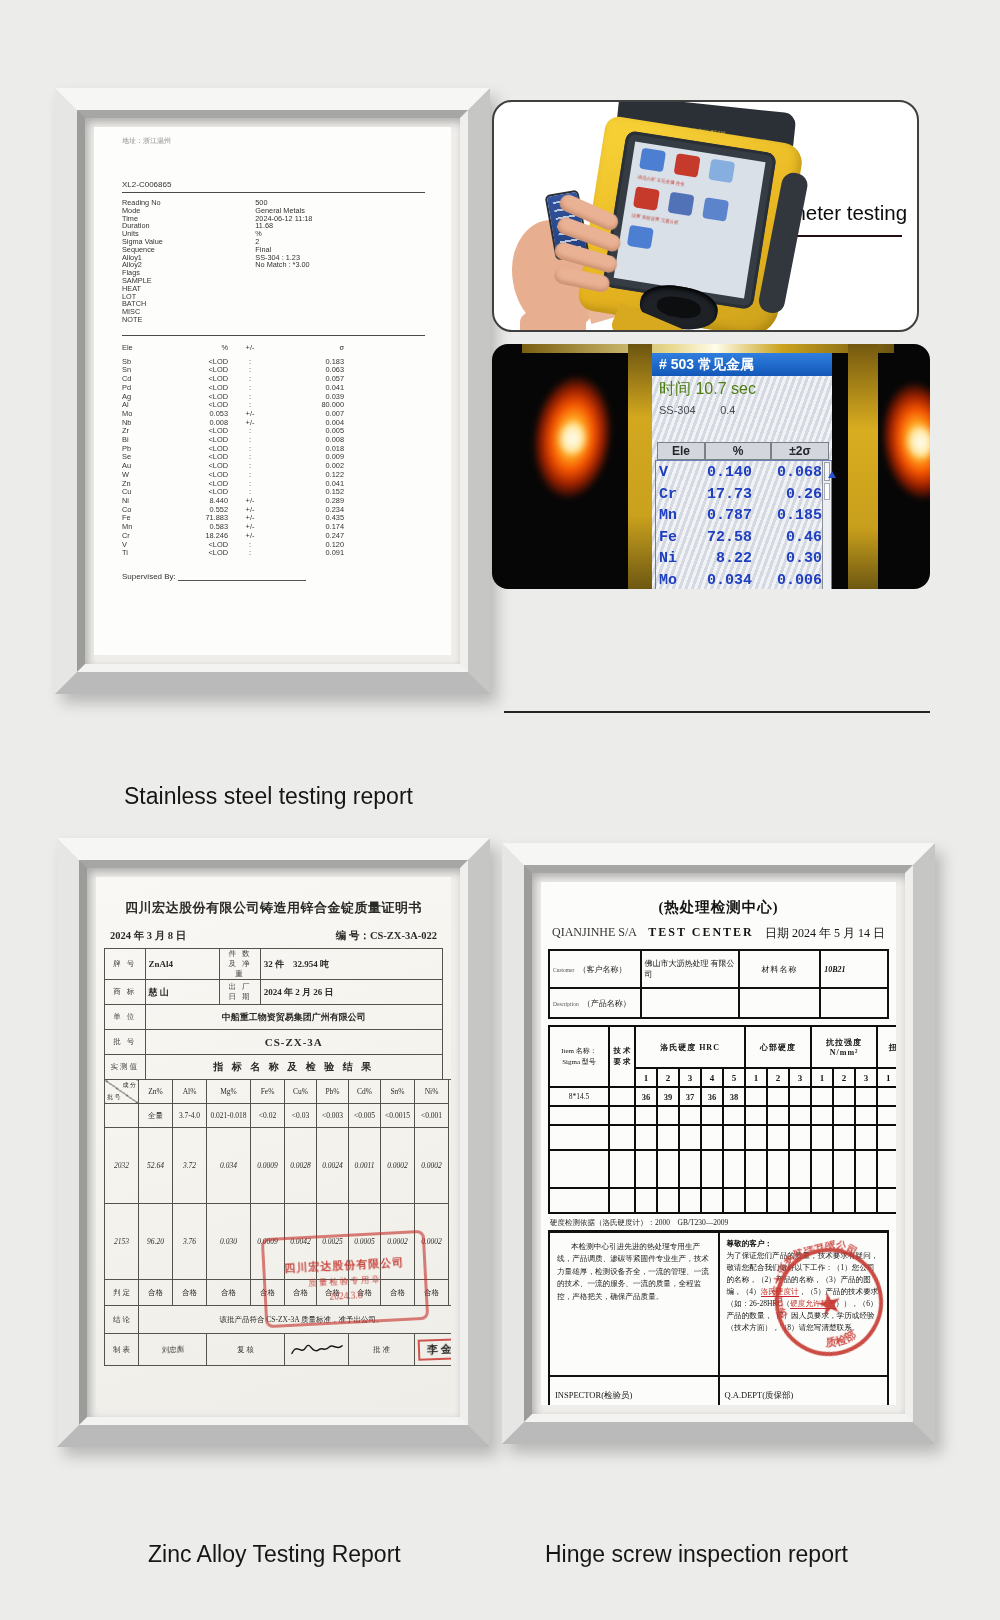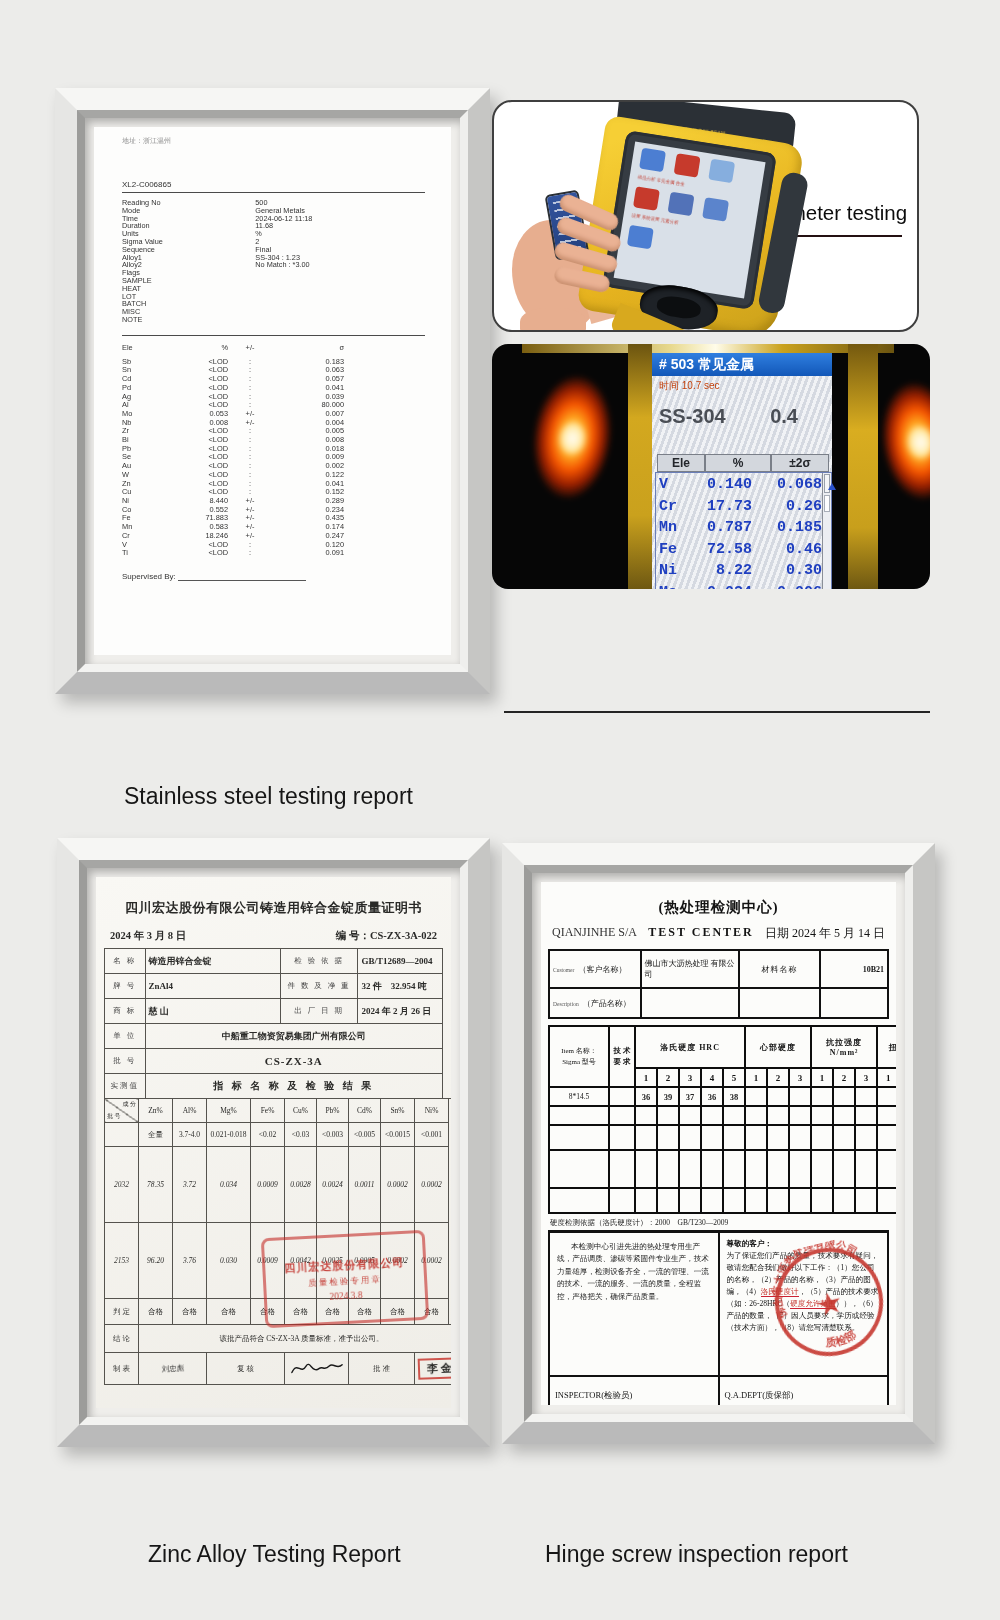--- a/index.html
+++ b/index.html
@@ -89,22 +89,22 @@
   .glow-r{left:392px;top:30px;width:82px;height:158px;transform:rotate(-7deg);}
   .ystrip{position:absolute;top:0;bottom:0;}
   .ys-l{left:136px;width:24px;background:linear-gradient(180deg,#6b5410,#d3a81f 30%,#caa11d 70%,#6e5812);}
   .ys-r{left:356px;width:30px;background:linear-gradient(180deg,#74590f,#d9ad20 35%,#c89f1c 75%,#6e5812);}
   .p2-screen{position:absolute;left:160px;top:9px;width:180px;height:236px;background:#e3e6ec;}
   .p2-screen::before{content:"";position:absolute;inset:0;
      background:repeating-linear-gradient(110deg,rgba(255,255,255,.5) 0 3px,rgba(175,182,195,.28) 3px 6px);}
   .p2-in{position:relative;z-index:1;filter:blur(.3px);}
   .p2-titlebar{height:23px;background:linear-gradient(#2f7fe0,#1257b8);color:#fff;font-weight:bold;
      font-size:14px;line-height:23px;padding-left:7px;white-space:pre;}
-  .p2-ln{font-size:10px;color:#c2410c;margin:3px 0 0 7px;white-space:pre;}
-  .p2-ln2{font-size:20px;color:#4a4e55;margin-top:12px;font-weight:bold;}
+  .p2-ln{font-size:16px;color:#4d7c0f;margin:3px 0 0 7px;white-space:pre;}
+  .p2-ln2{font-size:11px;color:#4a4e55;margin-top:4px;}
   .p2-head{margin:26px 0 0 5px;display:flex;}
   .p2-hcell{border:1px solid #7a7f88;background:#d3d7dd;font-weight:bold;font-size:12px;color:#23262b;
      height:16px;line-height:16px;text-align:center;}
   .p2-h1{width:46px;} .p2-h2{width:64px;} .p2-h3{width:56px;}
   .p2-data{margin-left:3px;display:flex;border:1.5px solid #6a7eb8;border-bottom:none;}
   .p2-rows{flex:1;padding-top:1px;}
   .s-row{display:grid;grid-template-columns:32px 64px 70px;height:21.5px;align-items:center;
      font-family:"Liberation Mono",monospace;font-weight:bold;font-size:15px;color:#1f3fc0;}
   .s-el{padding-left:3px;} .s-v{text-align:right;}
   .p2-sb{width:16px;background:#eceef2;border-left:1px solid #8a8f98;}
@@ -154,21 +154,21 @@
   .h-title{text-align:center;font-weight:bold;font-size:14.5px;letter-spacing:1px;margin-top:8px;}
   .h-sub{display:flex;justify-content:space-between;margin:8px 4px 7px;font-size:12px;}
   .h-sub-l{filter:blur(.7px);color:#333;}
   .h-sub-m{font-weight:bold;letter-spacing:2px;}
   table.h-info{width:100%;border-collapse:collapse;}
   table.h-info td{border:2px solid #111;font-size:8px;padding:1px 3px;}
   tr.h-i1{height:38px;} tr.h-i2{height:30px;}
   .h-en{font-size:5.5px;color:#555;filter:blur(.5px);margin-right:2px;}
   .h-cust{font-size:7px;filter:blur(.6px);}
   .h-matl{text-align:center;font-size:8.5px;letter-spacing:1px;}
-  .h-matv{text-align:right;font-weight:bold;font-size:9.5px;}
+  .h-matv{text-align:left;font-weight:bold;font-size:9.5px;font-style:italic;}
   table.h-grid{border-collapse:collapse;table-layout:fixed;width:372px;margin-top:6px;}
   table.h-grid td,table.h-grid th{border:2px solid #0d0d0d;text-align:center;padding:0;overflow:hidden;}
   .h-ith{font-size:7px;filter:blur(.4px);font-weight:normal;line-height:1.5;}
   .h-tech{font-size:7.5px;line-height:1.4;}
   .h-grp{font-size:8px;font-weight:bold;letter-spacing:1px;}
   tr.h-r1{height:42px;} tr.h-r2{height:19px;} tr.h-rd{height:19px;}
   tr.h-e1{height:19px;} tr.h-e2{height:25px;} tr.h-e3{height:38px;} tr.h-e4{height:25px;}
   .h-num{font-size:9px;font-weight:bold;}
   .h-item{font-size:7.5px;filter:blur(.3px);}
   .h-val{font-size:8.5px;font-weight:bold;color:#222;}
@@ -570,26 +570,20 @@
         <div class="z-in">
           <div class="z-title">四川宏达股份有限公司铸造用锌合金锭质量证明书</div>
           <div class="z-meta">
             <span>2024 年 3 月 8 日</span>
             <span>
               <span>编 号：</span><span>CS-ZX-3A-022</span>
             </span>
           </div>
           <table class="z-up">
             <tbody>
-                <tr>
-              <td class="z-ul">名 称</td>
-              <td class="z-uv" style="width:40%">铸造用锌合金锭</td>
-              <td class="z-ul" style="width:23%">检 验 依 据</td>
-              <td class="z-uv">GB/T12689—2004</td>
-            </tr>
             <tr>
               <td class="z-ul">牌 号</td>
               <td class="z-uv">ZnAl4</td>
               <td class="z-ul">件 数 及 净 重</td>
               <td class="z-uv">32 件　32.954 吨</td>
             </tr>
             <tr>
               <td class="z-ul">商 标</td>
               <td class="z-uv">慈 山</td>
               <td class="z-ul">出 厂 日 期</td>
@@ -647,21 +641,21 @@
               <td>0.021-0.018</td>
               <td>&lt;0.02</td>
               <td>&lt;0.03</td>
               <td>&lt;0.003</td>
               <td>&lt;0.005</td>
               <td>&lt;0.0015</td>
               <td>&lt;0.001</td>
             </tr>
             <tr class="z-r78">
               <td class="z-lab">2032</td>
-              <td>78.35</td>
+              <td>52.64</td>
               <td>3.72</td>
               <td>0.034</td>
               <td>0.0009</td>
               <td>0.0028</td>
               <td>0.0024</td>
               <td>0.0011</td>
               <td>0.0002</td>
               <td>0.0002</td>
             </tr>
             <tr class="z-r78">

